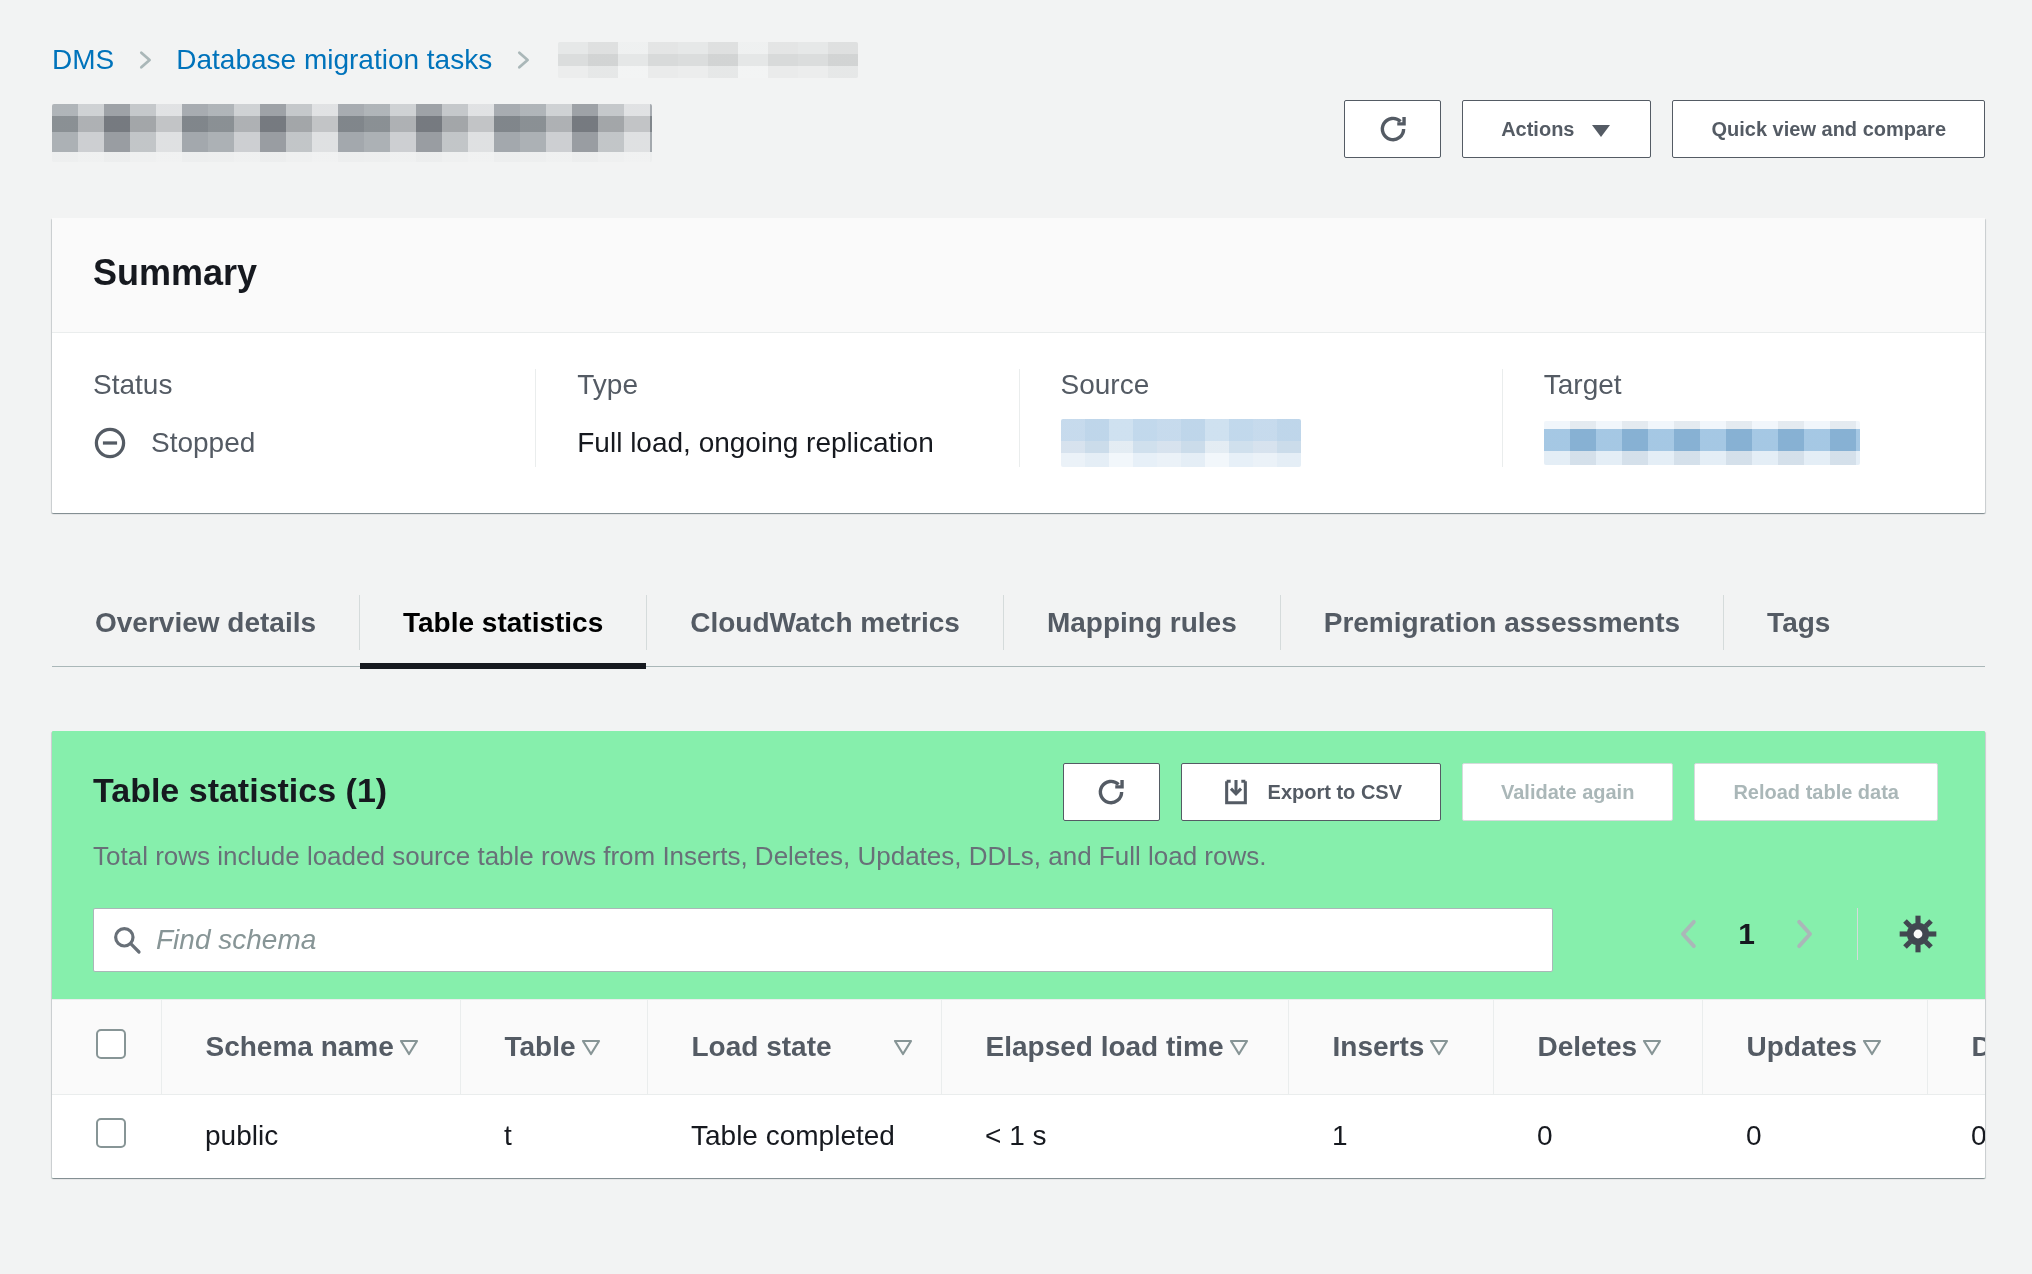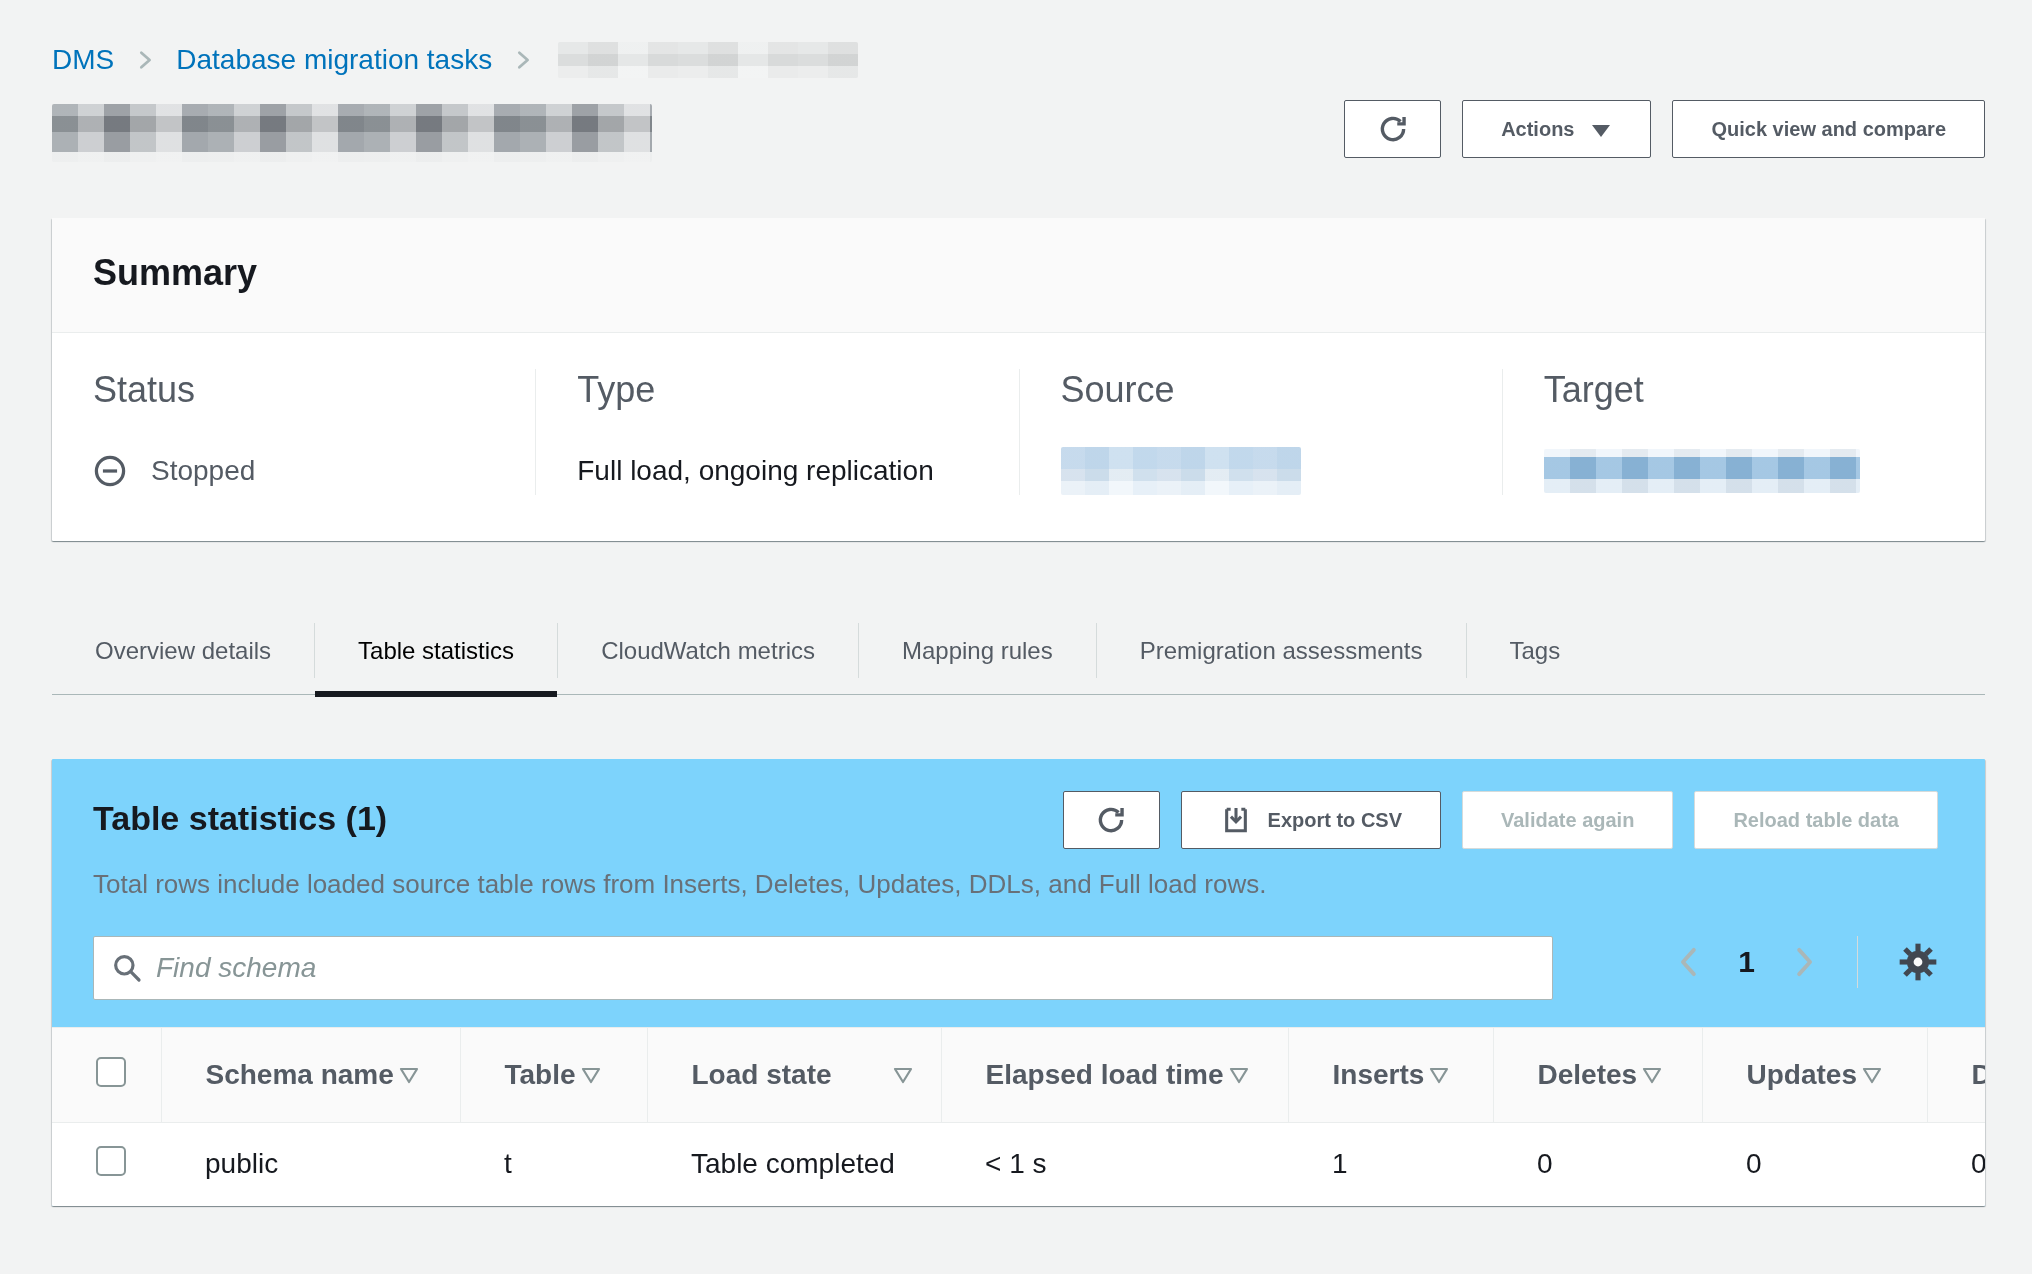--- a/index.html
+++ b/index.html
@@ -52,48 +52,48 @@
   .summary-card { margin-top:56px; }
   .card-header {
     background:#fafafa; border-bottom:1px solid #eaeded;
     padding:34px 41px 38px;
   }
   .card-header h2 { font-size:36px; font-weight:bold; color:#16191f; }
 
   .summary-body { display:grid; grid-template-columns:1fr 1fr 1fr 1fr; padding:36px 0 46px; }
   .summary-col { padding:0 40px 0 41px; }
   .summary-col + .summary-col { border-left:1px solid #eaeded; }
-  .field-label { font-size:36px; color:#545b64; margin-bottom:36px; }
+  .field-label { font-size:28px; color:#545b64; margin-bottom:18px; }
   .field-value { font-size:28px; color:#16191f; display:flex; align-items:center; gap:24px; min-height:48px; }
   .status-value { color:#545b64; }
   .redact-source {
     width:240px; height:48px;
     background:
       repeating-linear-gradient(0deg, rgba(255,255,255,.45) 0 14px, rgba(0,0,0,.02) 14px 26px, rgba(160,195,225,.35) 26px 48px),
       repeating-linear-gradient(90deg, #dbe7f3 0 24px, #cfe0ef 24px 48px, #e8f1f8 48px 72px, #d4e4f2 72px 96px);
   }
   .redact-target {
     width:316px; height:44px;
     background:
       repeating-linear-gradient(90deg, rgba(255,255,255,.22) 0 26px, rgba(0,0,0,.04) 26px 52px),
       linear-gradient(180deg, #edf4fa 0 8px, #8cb8dc 8px 30px, #dde9f4 30px 44px);
   }
 
   
   .tabs { display:flex; align-items:stretch; border-bottom:1px solid #aab7b8; margin-top:66px; height:88px; }
   .tab {
     display:flex; align-items:center; padding:0 43px;
-    font-size:24px; font-weight:normal; color:#545b64; cursor:pointer; position:relative; white-space:nowrap;
+    font-size:28px; font-weight:bold; color:#545b64; cursor:pointer; position:relative; white-space:nowrap;
   }
   .tab.active { color:#000000; }
   .tab.active::after { content:""; position:absolute; left:0; right:0; bottom:-3px; height:6px; background:#16191f; }
   .tab-divider { width:1px; background:#d5dbdb; margin:16px 0; }
 
   
-  .table-card { margin-top:64px; background:#7dd3fc; overflow:hidden; }
+  .table-card { margin-top:64px; background:#86efac; overflow:hidden; }
   .table-card-header { display:flex; justify-content:space-between; align-items:flex-start; padding:32px 47px 0 41px; }
   .table-card-header h2 { font-size:34px; font-weight:bold; color:#16191f; padding-top:8px; }
   .table-desc { font-size:26px; color:#687078; padding:20px 47px 0 41px; }
 
   .search-row { display:flex; align-items:flex-start; justify-content:space-between; padding:36px 45px 0 41px; }
   .search-box { position:relative; width:1460px; }
   .search-box input {
     width:100%; height:64px; border:1px solid #aab7b8; border-radius:2px; background:#fff;
     padding:0 20px 0 62px; font-size:28px; font-family:"Liberation Sans", sans-serif; color:#16191f;
   }

